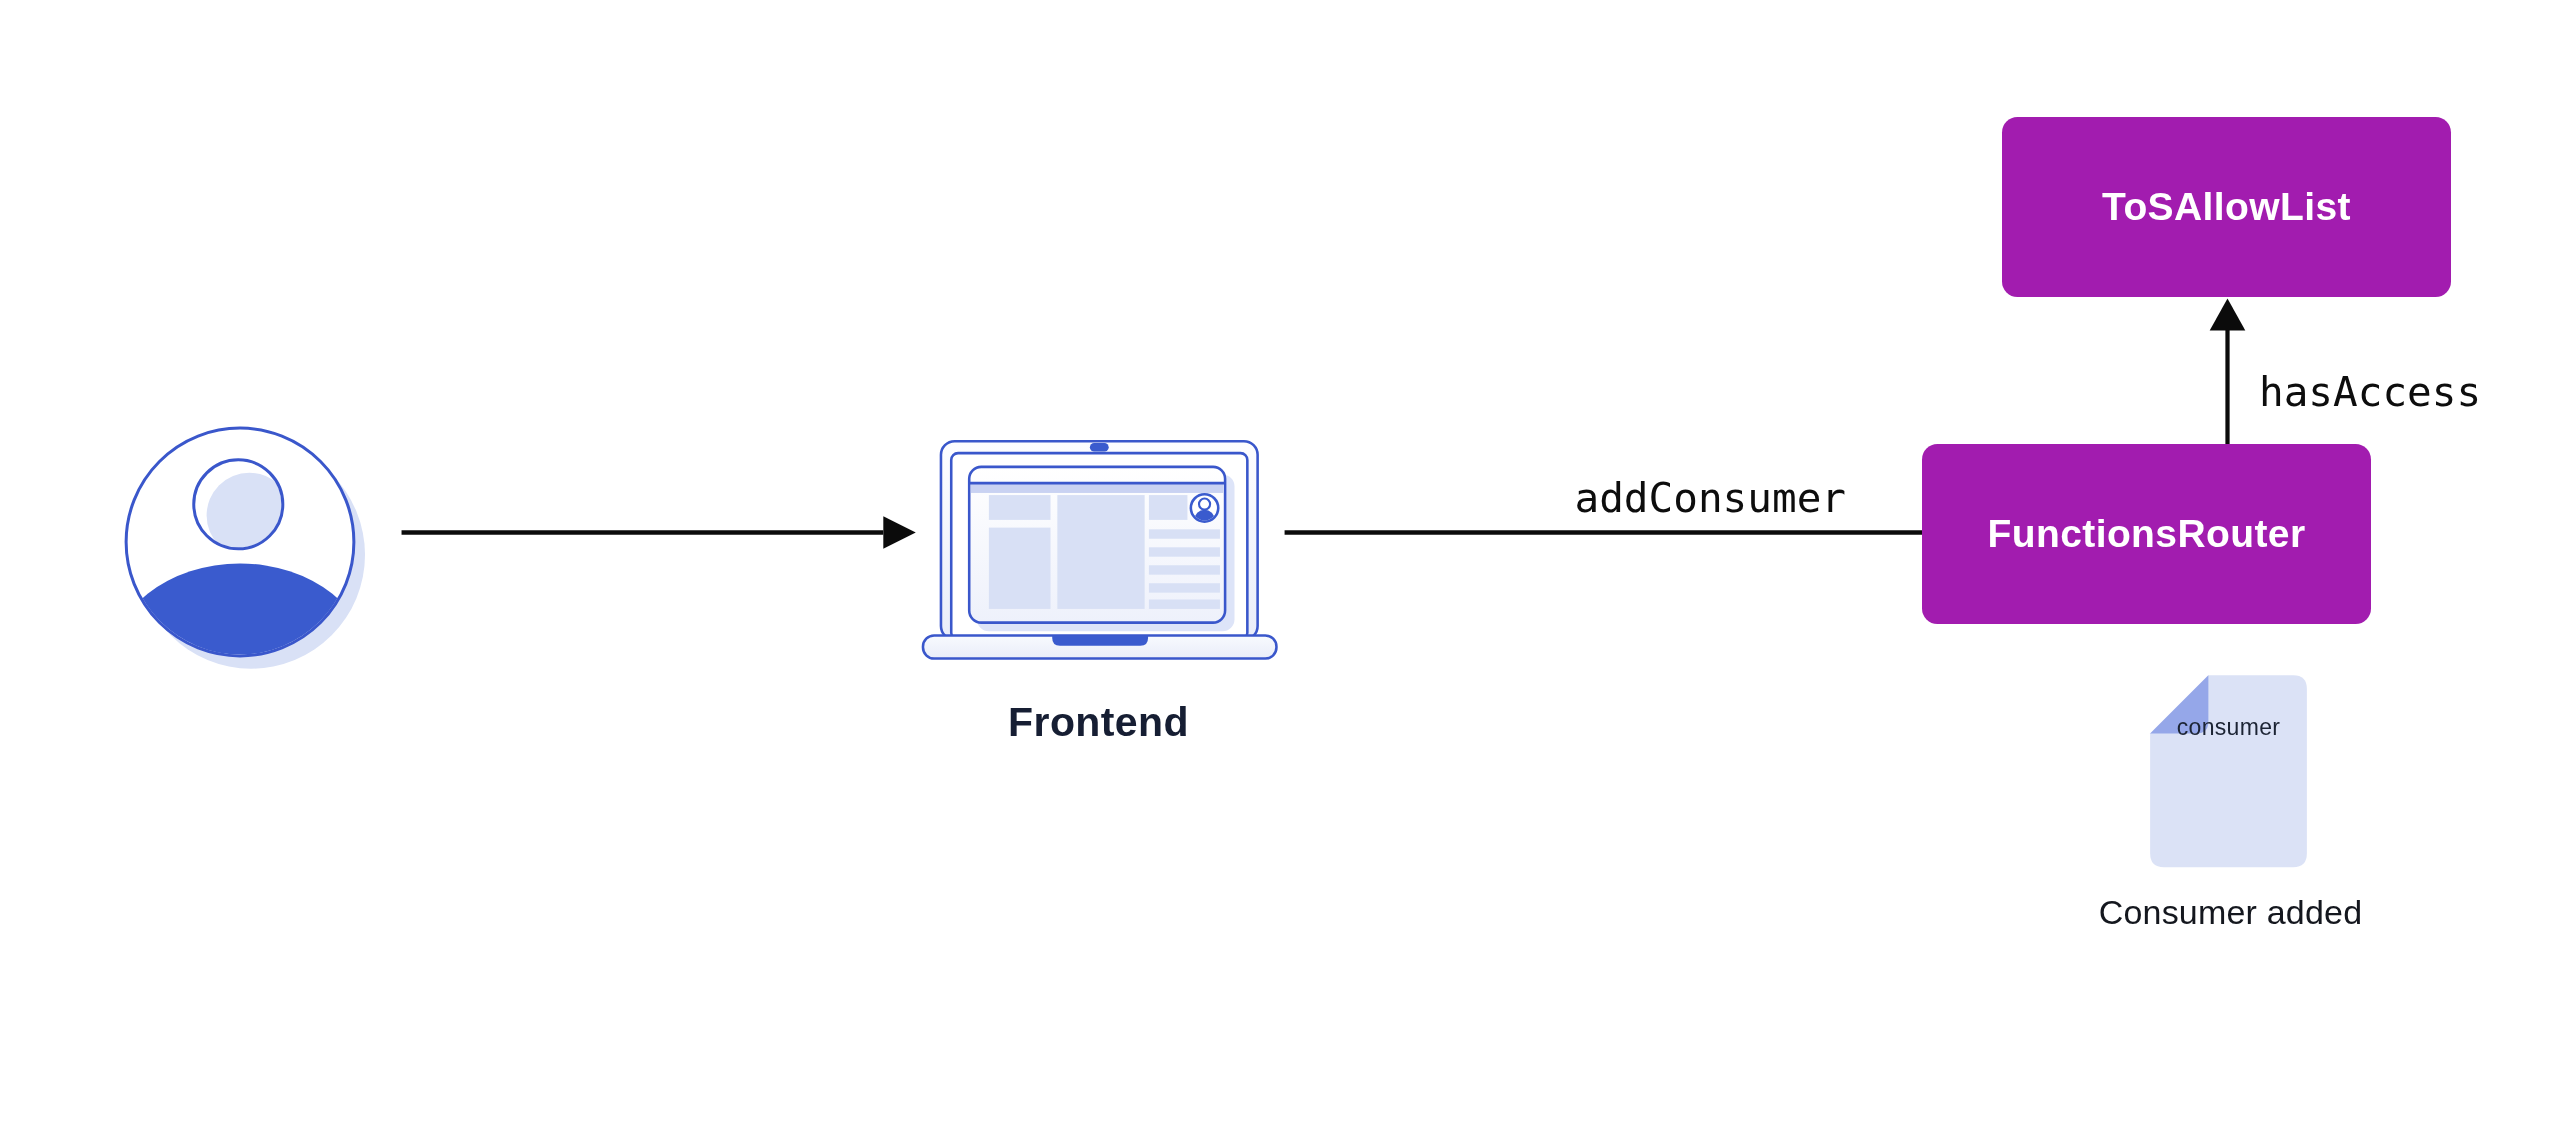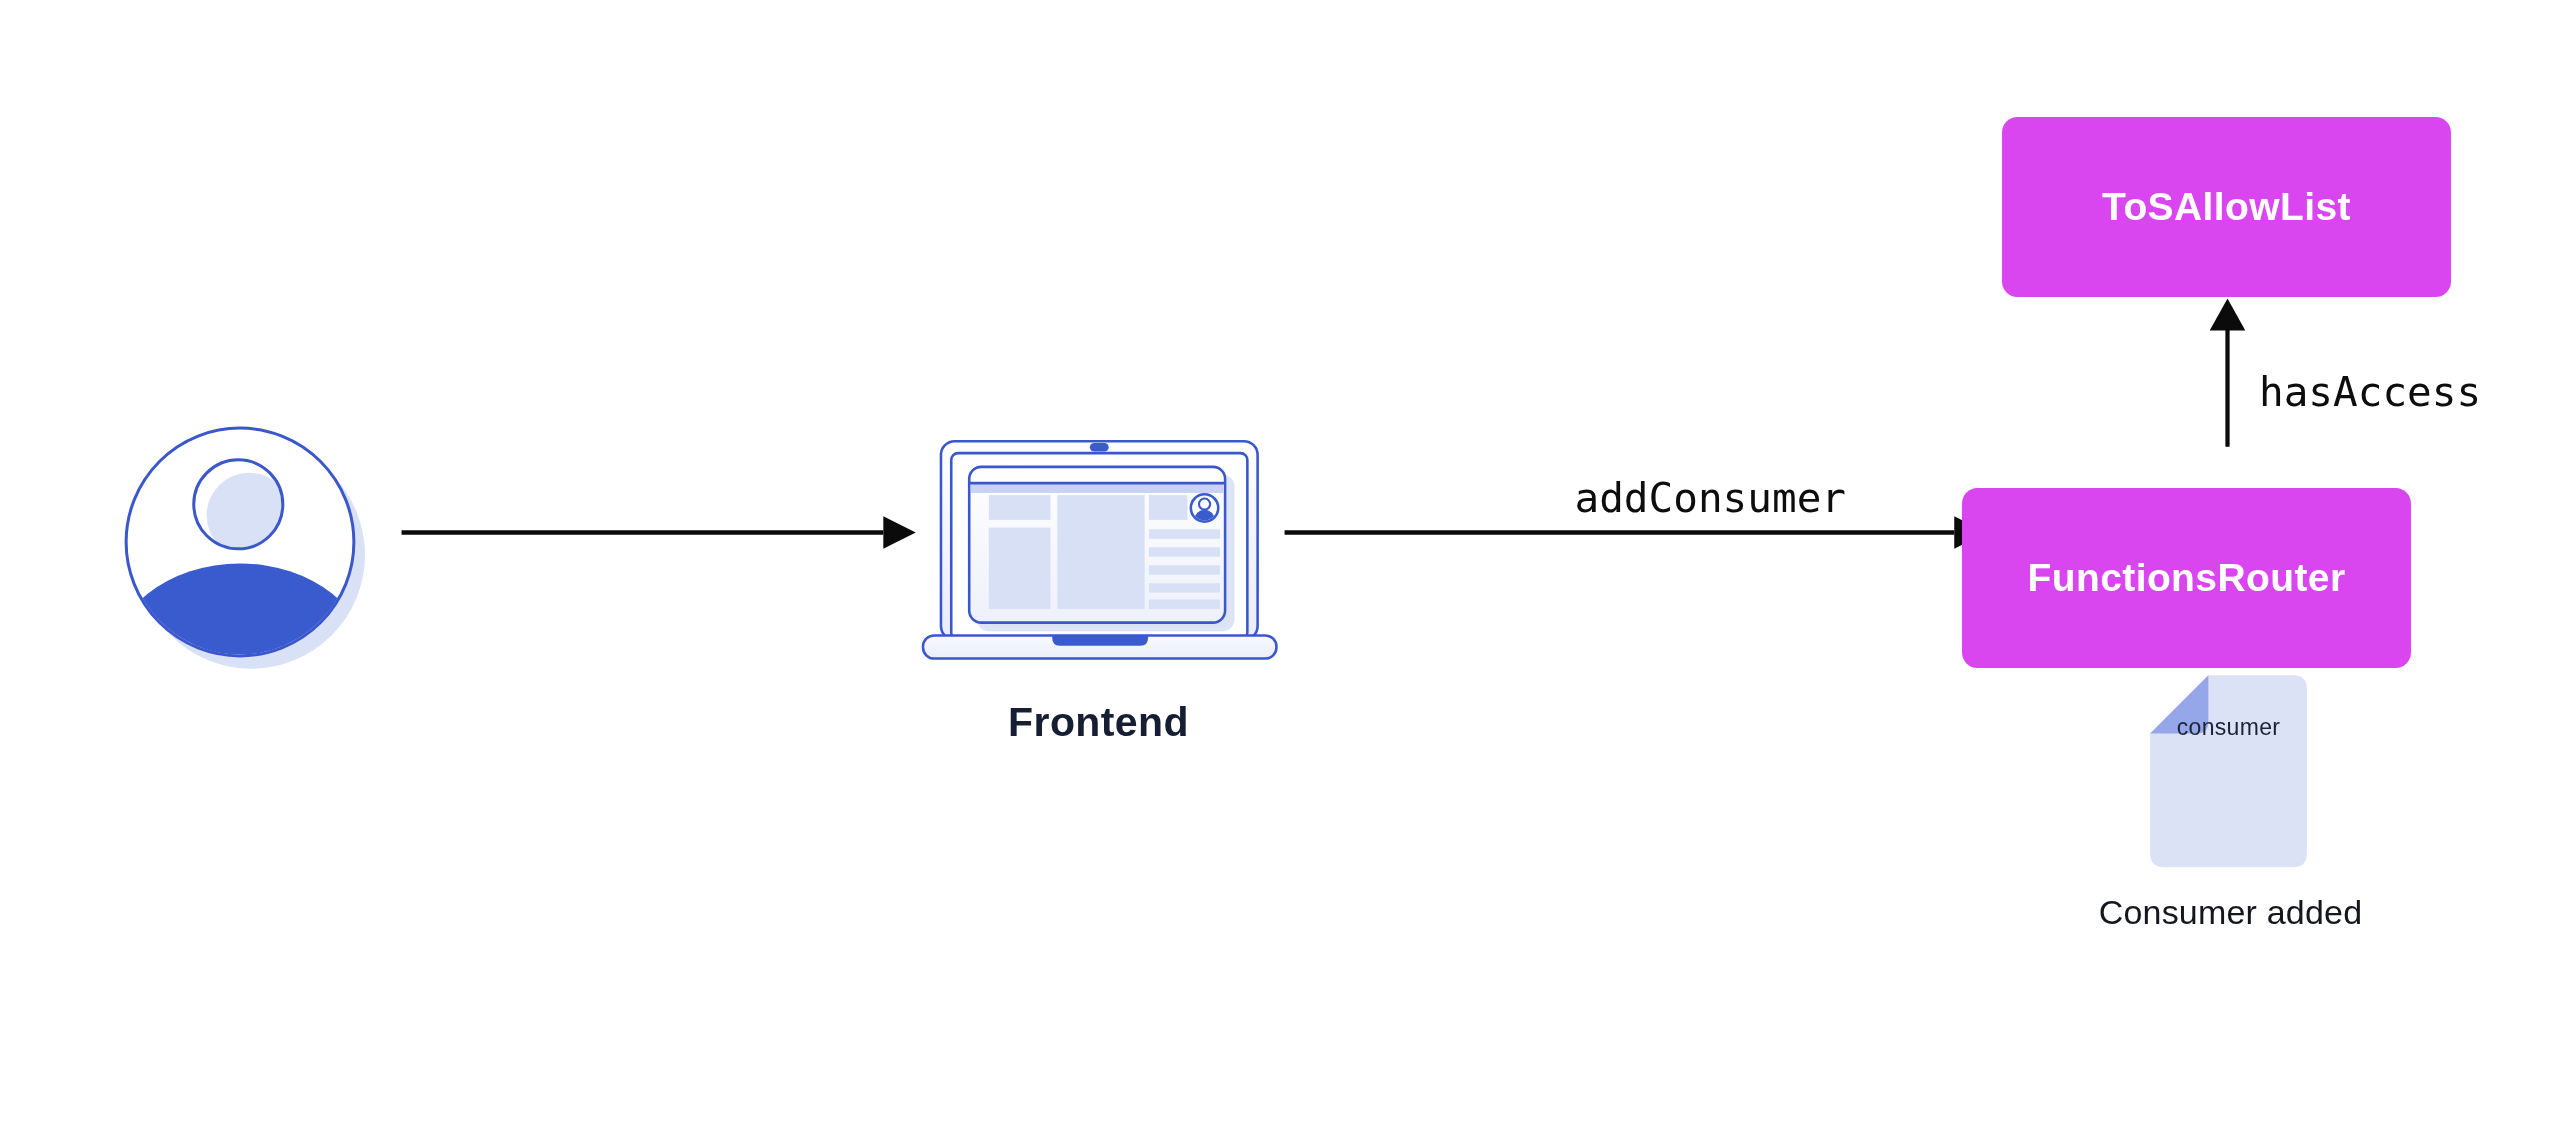--- a/index.html
+++ b/index.html
@@ -8,21 +8,21 @@
     font-family:"Liberation Sans",sans-serif;
   }
   .abs{position:absolute;}
   .node-label{
     font-weight:700;font-size:41px;color:#161e33;text-align:center;letter-spacing:0.4px;
   }
   .code-label{
     font-family:"DejaVu Sans Mono",monospace;font-size:41px;color:#0d0d0d;white-space:nowrap;
   }
   .contract-box{
-    position:absolute;width:449px;height:180px;border-radius:15.4px;background:#d946ef;
+    position:absolute;width:449px;height:180px;border-radius:15.4px;background:#a21caf;
     display:flex;align-items:center;justify-content:center;
   }
   .contract-box .box-label{
     color:#ffffff;font-weight:700;font-size:39px;letter-spacing:0.4px;text-align:center;
   }
   .caption{
     font-size:34px;font-weight:400;color:#14171e;text-align:center;letter-spacing:0.2px;
   }
   .doc-text{
     font-size:23px;font-weight:500;color:#1c2434;text-align:center;letter-spacing:0.3px;
@@ -107,21 +107,21 @@
   <svg class="abs" style="left:2208px;top:296px;" width="39" height="154" viewBox="0 0 46 180">
     <line x1="23" y1="38" x2="23" y2="177" stroke="#0b0b0b" stroke-width="5"></line>
     <polygon points="23,2 44,40 2,40" fill="#0b0b0b"></polygon>
   </svg>
   <div class="abs code-label" style="left:2259px;top:368px;">hasAccess</div>
 
   <div class="contract-box" style="left:2002px;top:117px;">
     <span class="box-label">ToSAllowList</span>
   </div>
 
-  <div class="contract-box" style="left:1962px;top:444px;margin-top:44px;">
+  <div class="contract-box" style="left:1922px;top:444px;">
     <span class="box-label">FunctionsRouter</span>
   </div>
 
   <svg class="abs" style="left:2133px;top:664px;" width="197" height="223" viewBox="0 0 230 260">
     <path d="M88,13 H187 Q203,13 203,29 V221 Q203,237 187,237 H36 Q20,237 20,221 V81 Z" fill="#dbe2f6"></path>
     <path d="M88,13 V67 Q88,81 74,81 H20 Z" fill="#95a7e9"></path>
   </svg>
   <div class="abs doc-text" style="left:2150px;top:714px;width:157px;">consumer</div>
   <div class="abs caption" style="left:2059px;top:893px;width:343px;">Consumer added</div>
 

